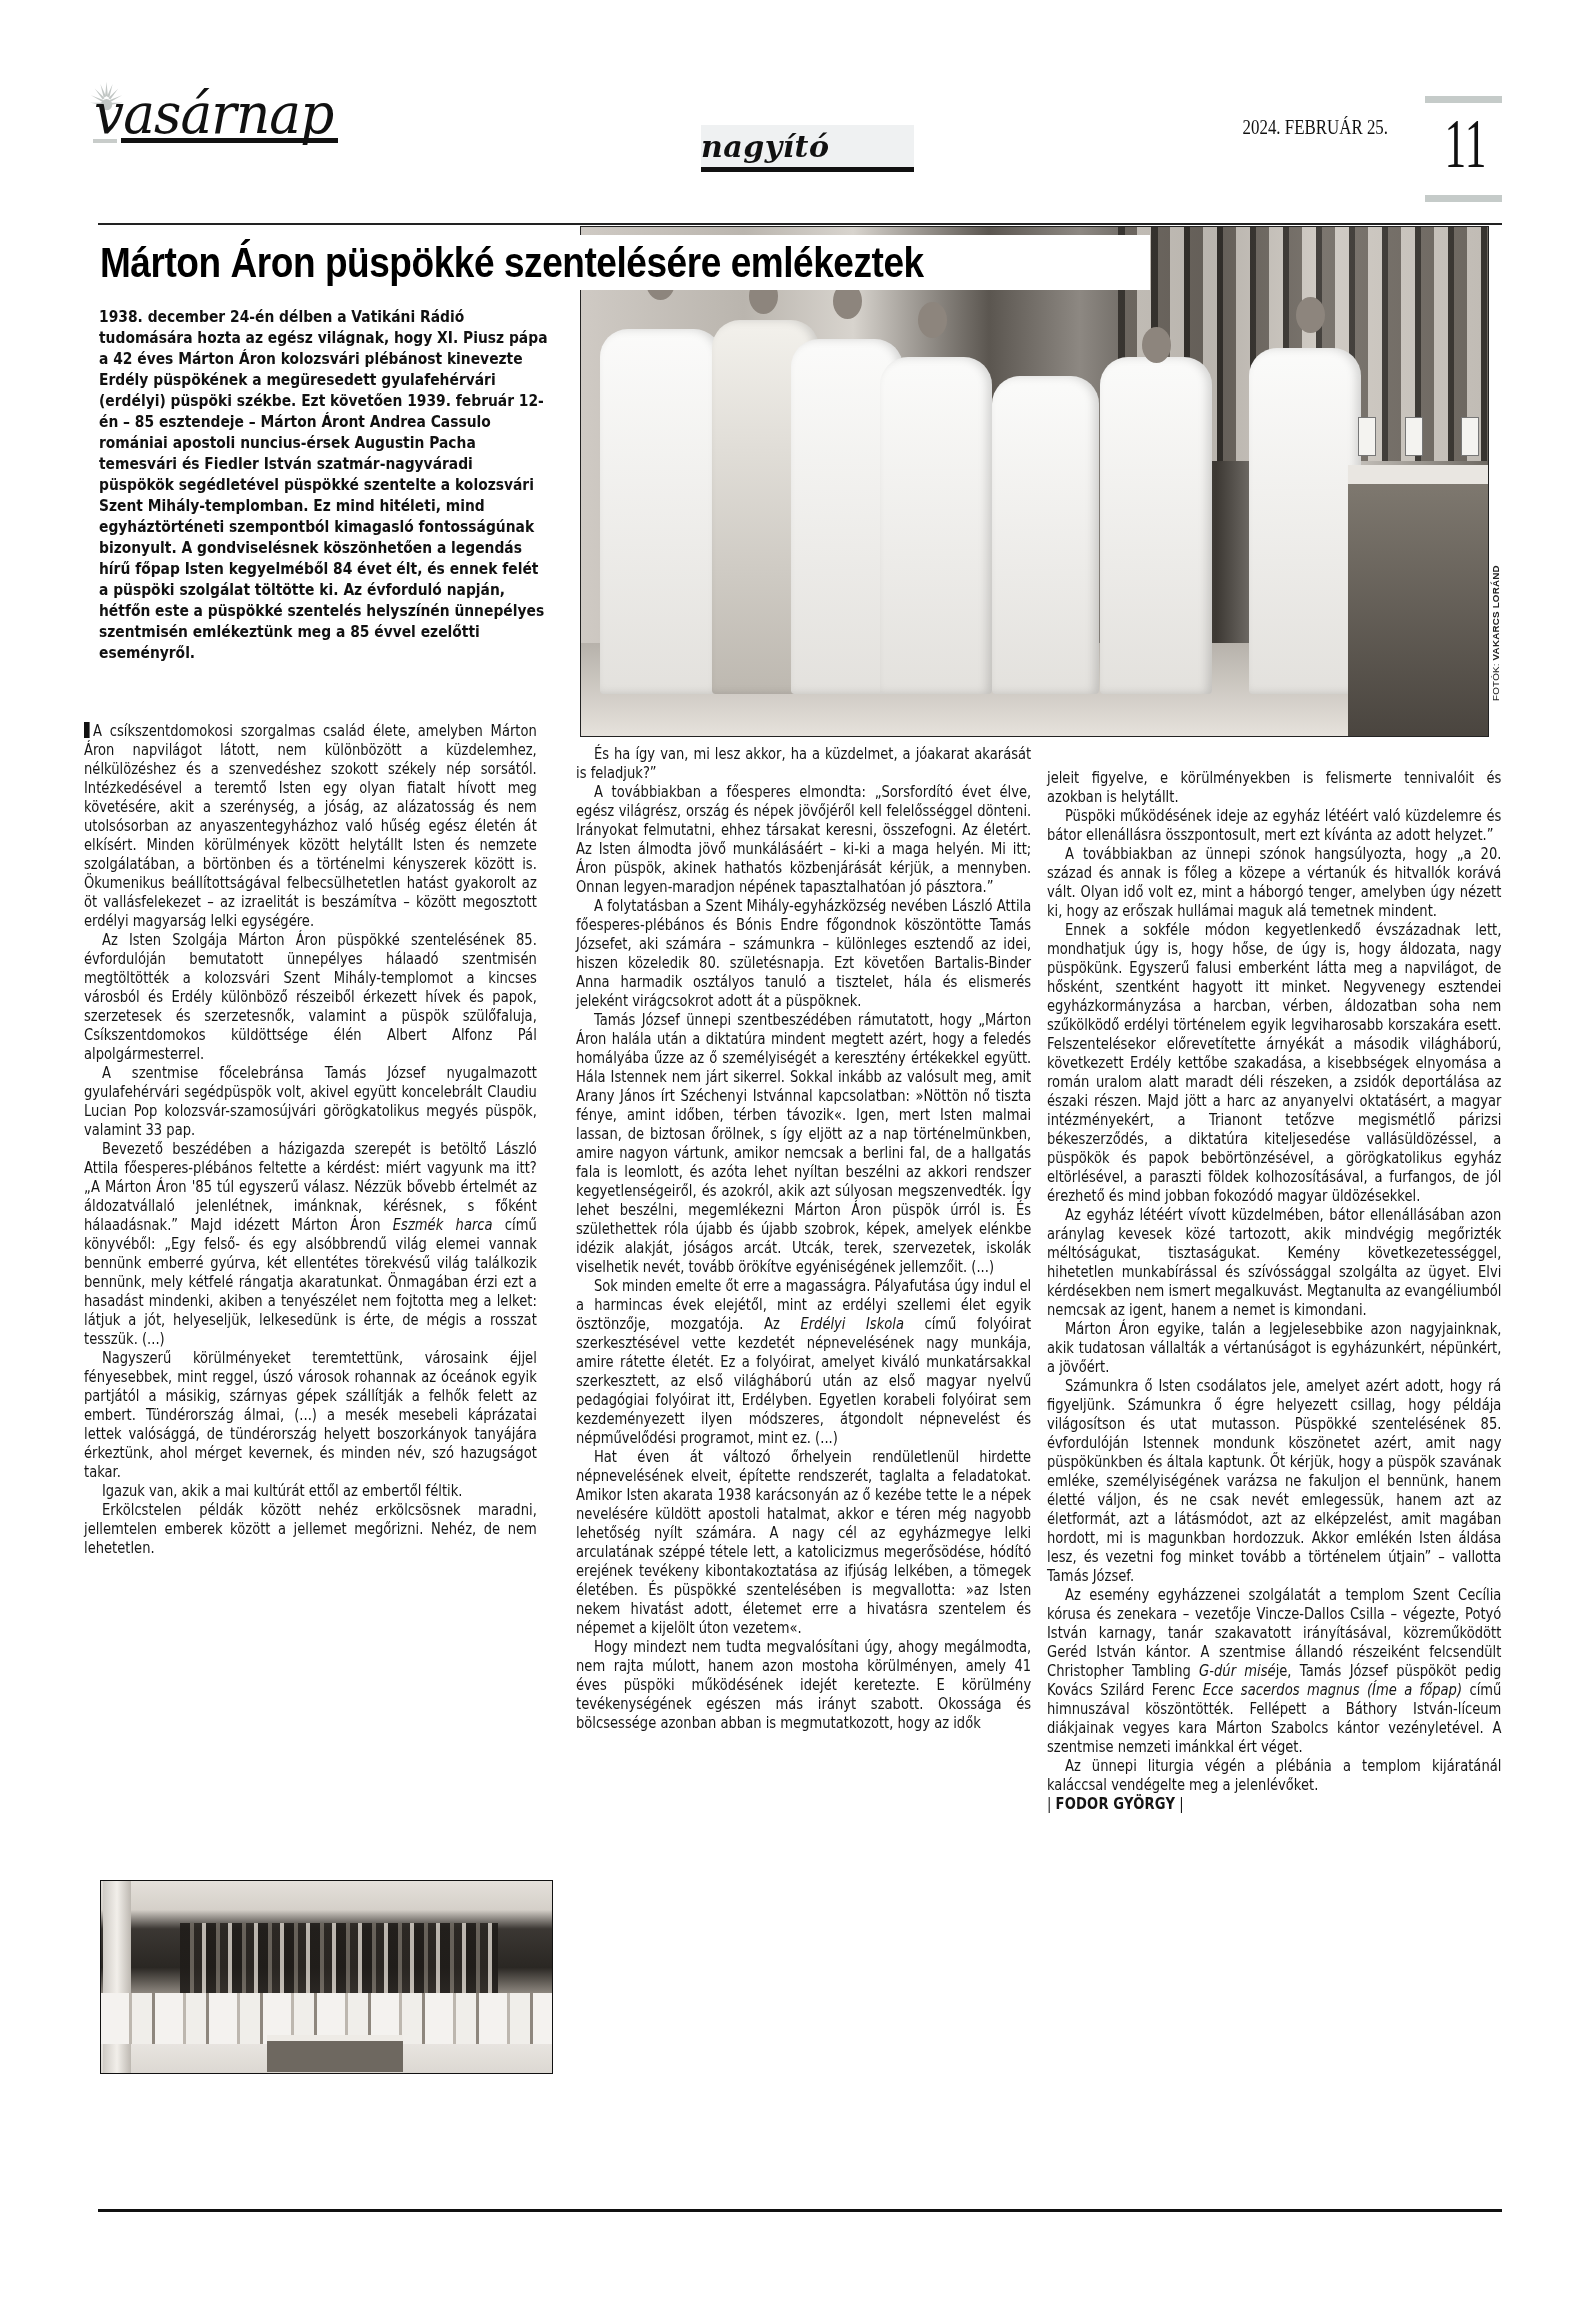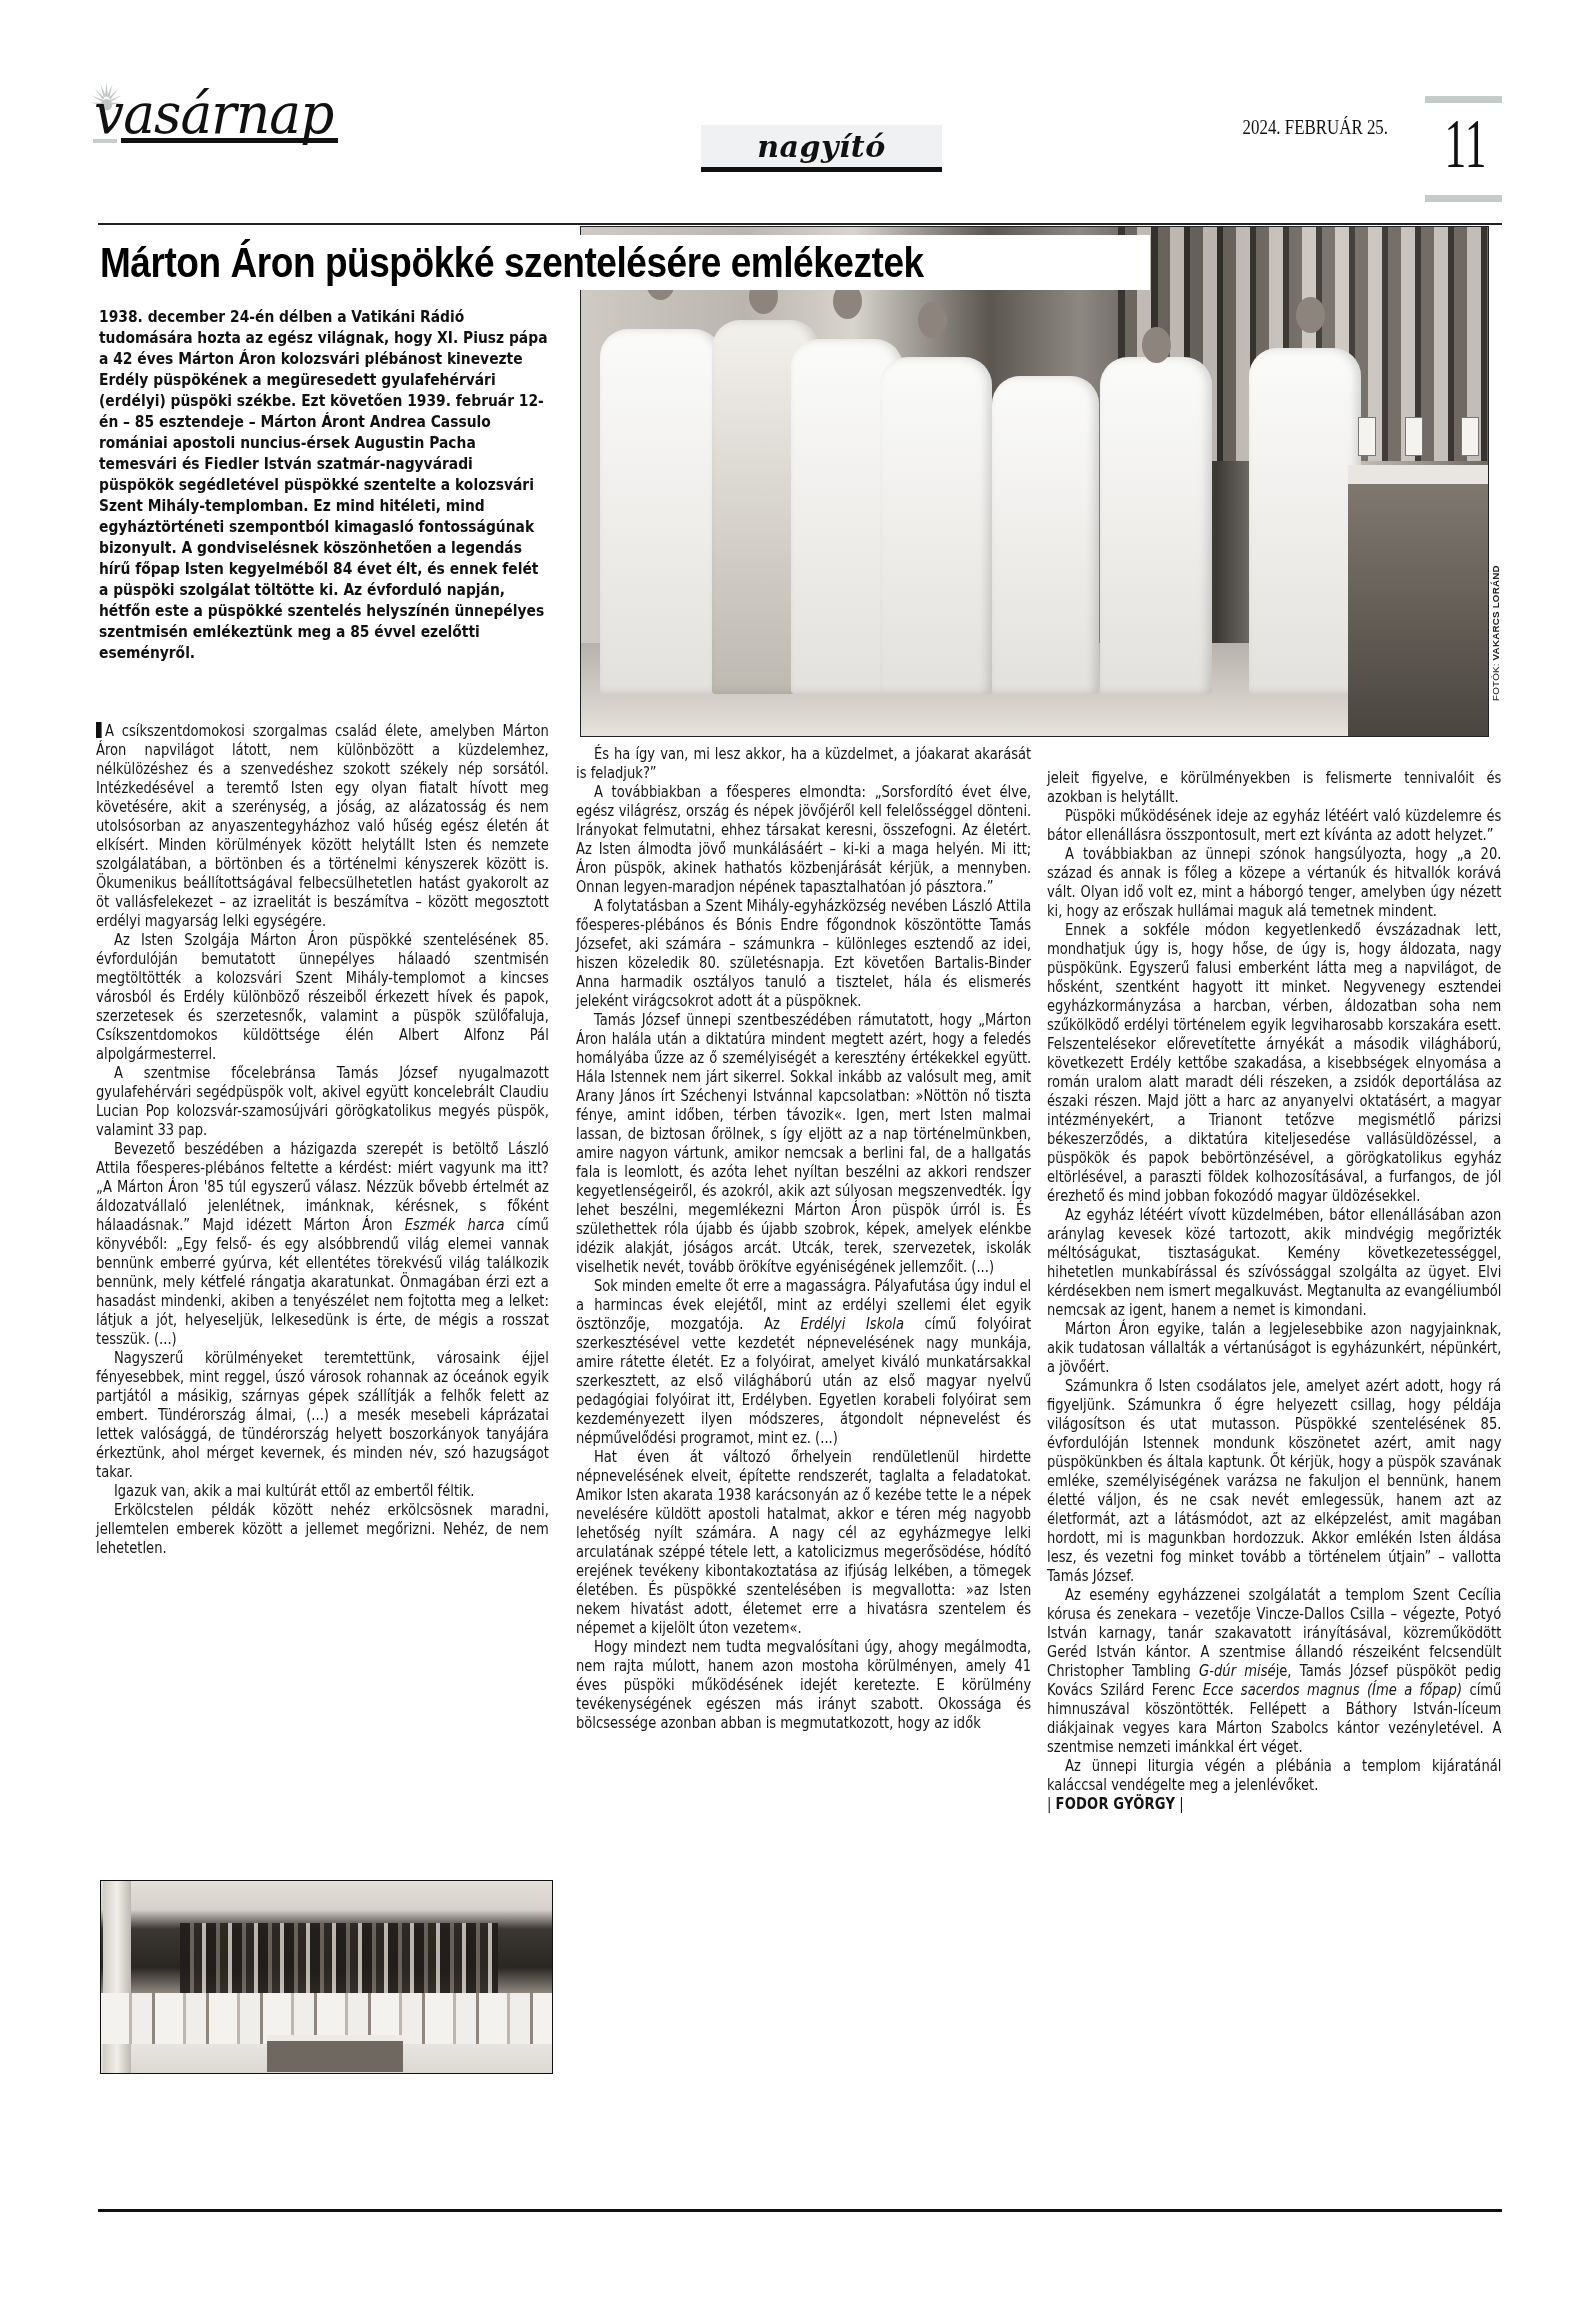--- a/index.html
+++ b/index.html
@@ -6,21 +6,21 @@
   body { width:1595px; height:2319px; position:relative; overflow:hidden; color:#111; font-family:"Liberation Sans", "DejaVu Sans", sans-serif; }
   .abs { position:absolute; }
 
   
   .logo { left:88px; top:82px; width:255px; height:63px; }
   .logo-word { position:absolute; left:5.6px; top:3.7px; font-family:"DejaVu Serif", "Liberation Serif", serif; font-style:italic; font-size:56px; line-height:56px; letter-spacing:-0.9px; color:#111; transform:scaleX(0.95); transform-origin:left top; }
   .logo-sun { position:absolute; left:2.3px; top:0; width:33px; height:33px; }
   .logo-bar-grey { position:absolute; left:4.7px; top:57px; width:24px; height:3.7px; background:#c8ccca; }
   .logo-bar-black { position:absolute; left:33px; top:56px; width:217px; height:5.1px; background:#111; }
 
-  .section-tab { left:701px; top:125px; width:241px; height:42px; background:#eff1f2; border-bottom:5.6px solid #111; display:flex; align-items:center; justify-content:center; }
+  .section-tab { left:701px; top:125px; width:213px; height:42px; background:#eff1f2; border-bottom:5.6px solid #111; display:flex; align-items:center; }
   .section-tab span { font-family:"DejaVu Serif", "Liberation Serif", serif; font-style:italic; font-weight:bold; font-size:30px; color:#111; letter-spacing:0.5px; }
 
   .date { left:1196px; top:116px; width:192px; height:33px; text-align:right; font-family:"Liberation Serif", "DejaVu Serif", serif; font-size:20.6px; letter-spacing:0px; color:#111; transform:scaleX(0.82); transform-origin:right center; white-space:nowrap; }
   .pagebar-top { left:1425px; top:96px; width:77px; height:6.5px; background:#c5cbc9; }
   .pagebar-bot { left:1425px; top:195px; width:77px; height:6.5px; background:#c5cbc9; }
   .page-num { left:1428px; top:97px; width:75px; height:93px; font-family:"Liberation Serif", "DejaVu Serif", serif; font-size:70px; line-height:93px; text-align:center; color:#111; transform:scaleX(0.62); transform-origin:center; }
 
   .rule-top { left:98px; top:223px; width:1404px; height:2.3px; background:#222; }
   .rule-bottom { left:98px; top:2209px; width:1404px; height:3.3px; background:#111; }
 
@@ -41,21 +41,21 @@
 
   
   .lead { left:99px; top:306px; width:452px; font-family:"DejaVu Sans", sans-serif; font-weight:bold; font-size:16.6px; line-height:21px; color:#111; transform:scaleX(0.835); transform-origin:left top; width:542px; }
 
   
   .col { font-family:"DejaVu Sans", sans-serif; font-size:16.4px; line-height:19px; color:#151515; text-align:justify; hyphens:manual; }
   .col p { margin:0; text-indent:22.4px; }
   .col p.first { text-indent:0; }
   .col i { font-style:italic; }
   .col-inner { transform:scaleX(0.80); transform-origin:left top; }
-  .c1 { left:96px; top:721px; }
+  .c1 { left:84px; top:721px; }
   .c1 .col-inner { width:566px; }
   .c2 { left:576px; top:744px; }
   .c2 .col-inner { width:569px; }
   .c3 { left:1047px; top:768px; }
   .c3 .col-inner { width:568px; }
   .drop-mark { display:inline-block; width:6.5px; height:16px; background:#111; margin-right:4.7px; vertical-align:-1.9px; }
   .byline { font-weight:bold; letter-spacing:0.2px; }
 
   
   .photo2 { left:100px; top:1880px; width:451px; height:192px; border:0.9px solid #111; overflow:hidden; background:linear-gradient(180deg,#e4e0da 0%,#d5d0c9 15%,#3b3733 25%,#2a2723 45%,#8a847c 58%,#efece8 75%,#dcd8d2 100%); }

